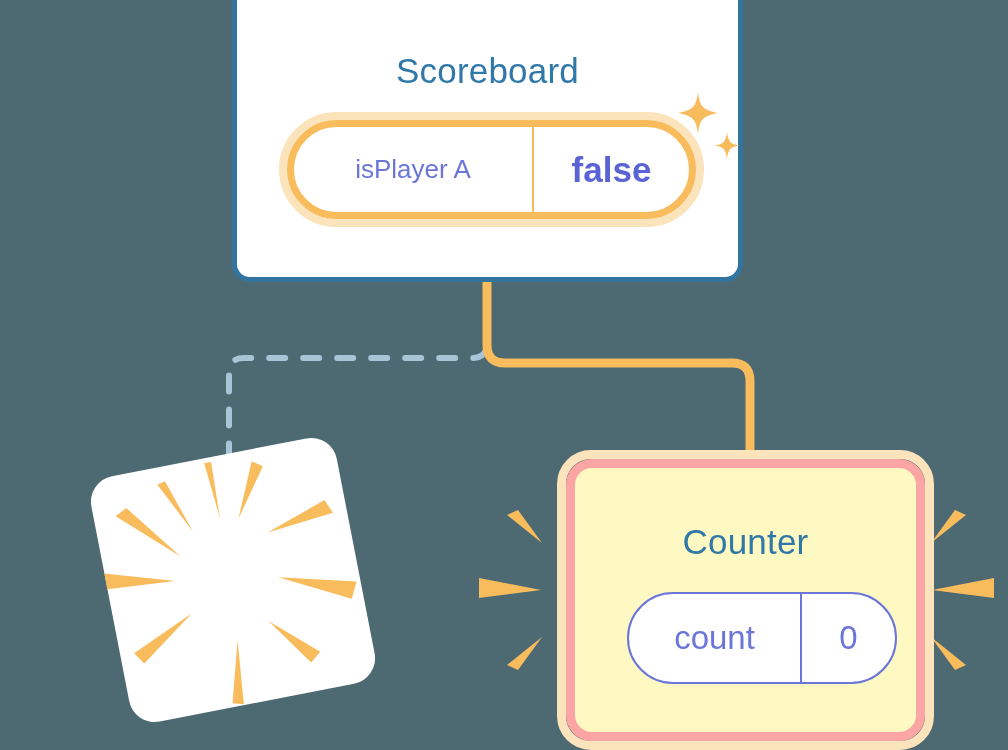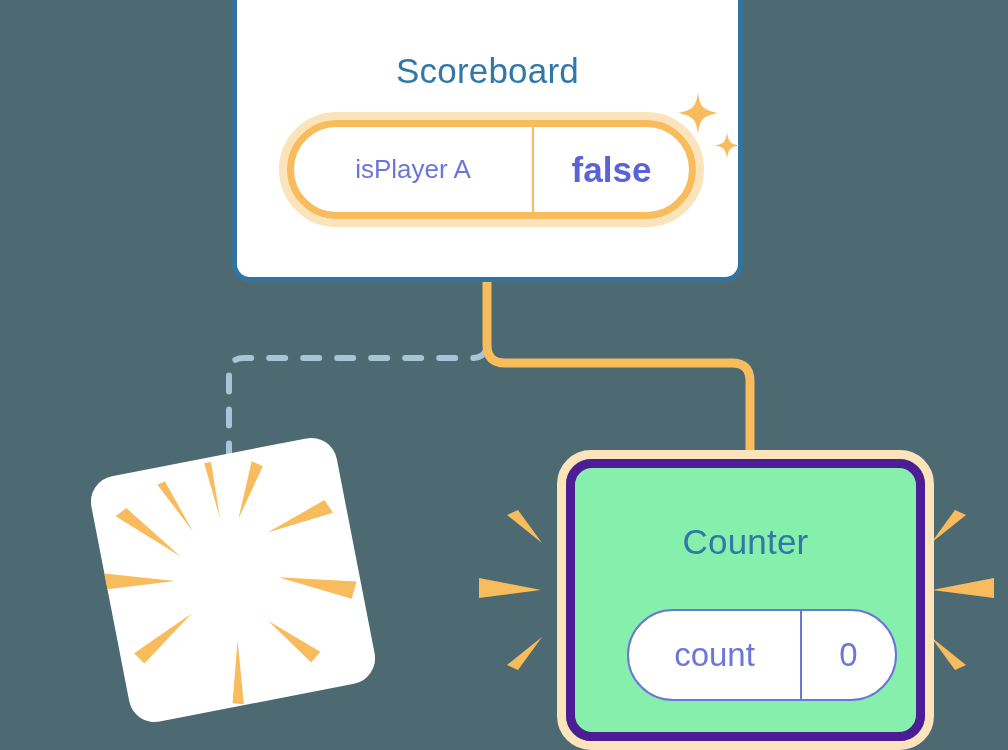--- a/index.html
+++ b/index.html
@@ -148,31 +148,31 @@
     box-sizing: border-box;
     border: 9px solid #fbe3bb;
     border-radius: 34px;
     z-index: 25;
   }
   .counter-card-inner {
     position: absolute;
     left: 0; top: 0;
     right: 0; bottom: 0;
     box-sizing: border-box;
-    border: 9px solid #4c1d95;
+    border: 9px solid #fca5a5;
     border-radius: 26px;
-    background: #86efac;
+    background: #fef9c3;
   }
   .counter-title {
     margin-top: 56px;
   }
   .ctr-pill {
     position: absolute;
     left: 52px;
-    top: 141px;
+    top: 124px;
     width: 270px;
     height: 92px;
     box-sizing: border-box;
     border: 2px solid #6b76d8;
     border-radius: 48px;
     background: #ffffff;
     display: flex;
     align-items: stretch;
     text-align: right;
   }

